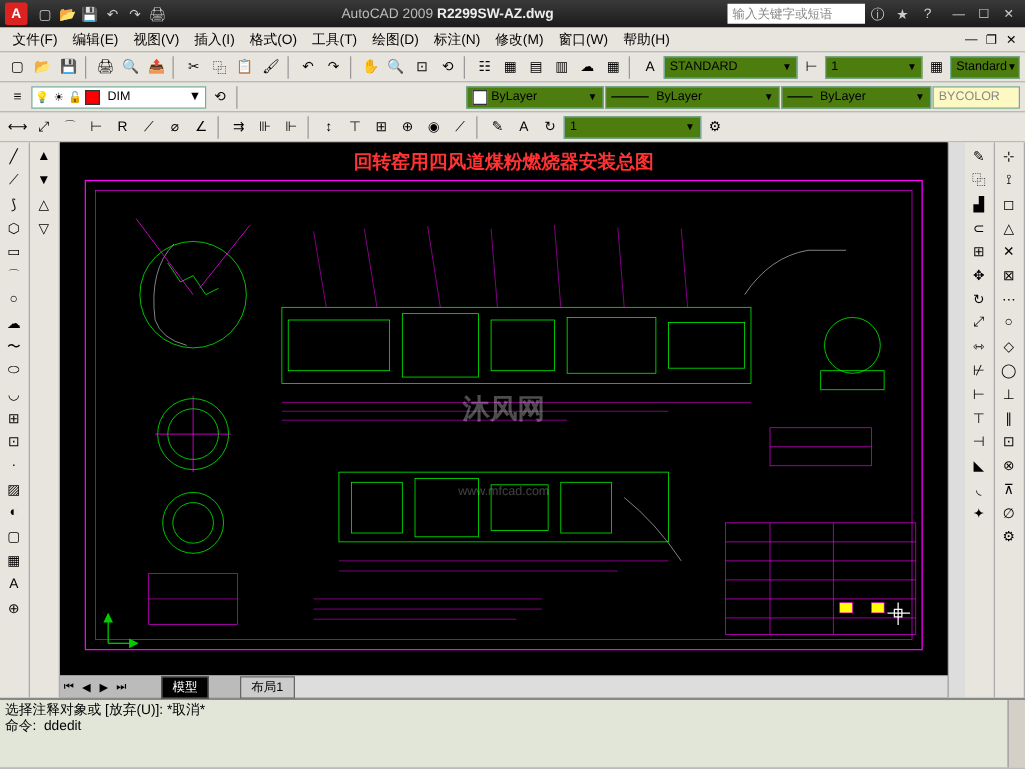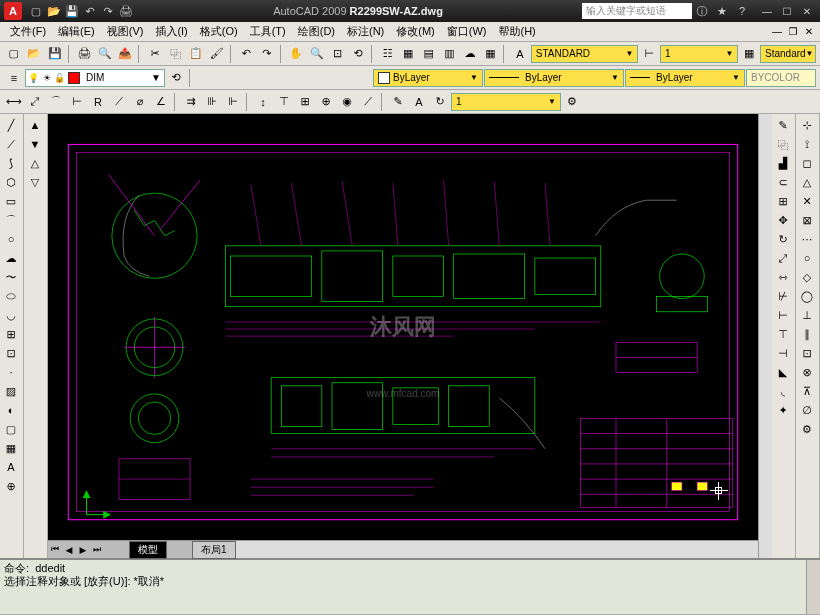--- a/index.html
+++ b/index.html
@@ -14,21 +14,21 @@
 .titlebar .winbtns { display: flex; gap: 2px; margin-left: 6px; }
 .titlebar .winbtns span { width: 18px; height: 14px; display: flex; align-items: center; justify-content: center; color: #ccc; cursor: pointer; font-size: 10px; }
 .menubar { height: 20px; background: #e8e5de; display: flex; align-items: center; padding: 0 4px; border-bottom: 1px solid #aaa; }
 .menubar .item { padding: 2px 6px; font-size: 11px; cursor: pointer; color: #000; }
 .menubar .spacer { flex: 1; }
 .menubar .docbtns { display: flex; gap: 2px; }
 .menubar .docbtns span { width: 14px; height: 14px; display: flex; align-items: center; justify-content: center; cursor: pointer; font-size: 10px; }
 .toolbar { height: 24px; background: #e8e5de; display: flex; align-items: center; padding: 1px 4px; border-bottom: 1px solid #aaa; gap: 1px; }
 .tbtn { width: 20px; height: 20px; display: flex; align-items: center; justify-content: center; border: 1px solid transparent; cursor: pointer; font-size: 11px; }
 .tsep { width: 4px; height: 18px; border-left: 1px solid #999; margin: 0 2px; }
-.tdrop { height: 18px; background: #fde047; border: 1px solid #7a9; display: flex; align-items: center; padding: 0 4px; font-size: 10px; cursor: pointer; }
+.tdrop { height: 18px; background: #4d7c0f; border: 1px solid #7a9; display: flex; align-items: center; padding: 0 4px; font-size: 10px; cursor: pointer; }
 .tdrop.wide { width: 110px; }
 .tdrop.med { width: 70px; }
 .tdrop .arr { margin-left: auto; font-size: 8px; }
 .color-sw { width: 12px; height: 12px; border: 1px solid #333; margin-right: 3px; }
 .workarea { display: flex; height: 444px; background: #e8e5de; }
 .leftbars { display: flex; }
 .vtoolbar { width: 24px; background: #e8e5de; border-right: 1px solid #aaa; display: flex; flex-direction: column; gap: 1px; padding: 2px 1px; }
 .vtoolbar .tbtn { width: 20px; height: 18px; }
 .canvas-wrap { flex: 1; display: flex; flex-direction: column; background: #000; position: relative; }
 .canvas { flex: 1; background: #000; position: relative; overflow: hidden; }
@@ -245,20 +245,21 @@
     <div class="vtoolbar">
       <span class="tbtn">▲</span>
       <span class="tbtn">▼</span>
       <span class="tbtn">△</span>
       <span class="tbtn">▽</span>
     </div>
   </div>
 
   <div class="canvas-wrap">
     <div class="canvas">
+      <div class="dtitle">回转窑用四风道煤粉燃烧器安装总图</div>
       <svg viewBox="0 0 700 420">
 
         <rect x="20" y="30" width="660" height="370" fill="none" stroke="#f0f" stroke-width="1"></rect>
         <rect x="28" y="38" width="644" height="354" fill="none" stroke="#f0f" stroke-width="0.5"></rect>
 
         <g stroke="#0f0" fill="none" stroke-width="0.6">
           <circle cx="105" cy="120" r="42"></circle>
           <path d="M 90 80 Q 70 100 75 140 Q 80 155 100 160" stroke="#aaa"></path>
           <path d="M 85 95 L 95 110 L 105 105 L 115 120 L 125 115"></path>
           <line x1="60" y1="60" x2="105" y2="120" stroke="#f0f"></line>
@@ -414,22 +415,22 @@
       <span class="tbtn">⊗</span>
       <span class="tbtn">⊼</span>
       <span class="tbtn">∅</span>
       <span class="tbtn">⚙</span>
     </div>
   </div>
 </div>
 
 <div class="cmdarea">
   <div class="cmdtext">
+    <div class="line">选择注释对象或 [放弃(U)]: *取消*</div>
     <div class="line">命令:  ddedit</div>
-    <div class="line">选择注释对象或 [放弃(U)]: *取消*</div>
     <div class="line"> </div>
   </div>
   <div class="cmdsb"></div>
 </div>
 
 <div class="statusbar">
 
   <div style="width:10px;"></div>
 
   <div class="spacer"></div>

